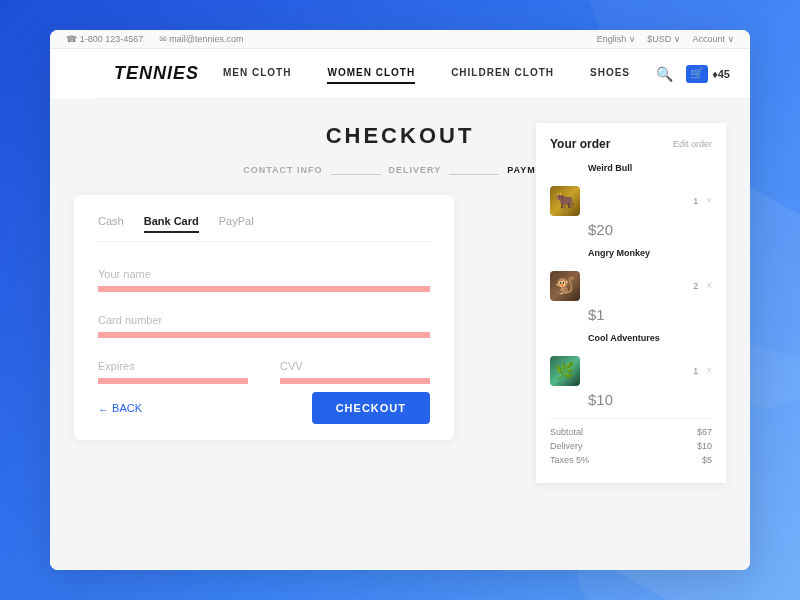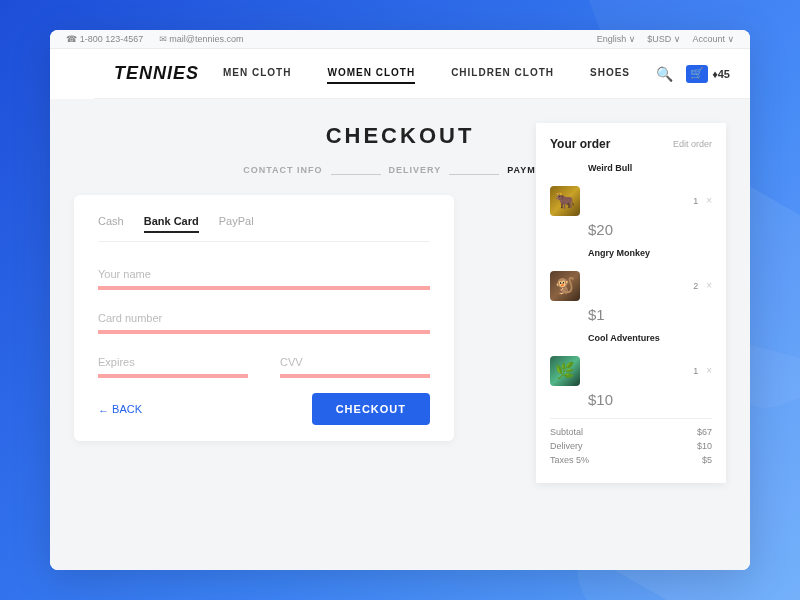--- a/index.html
+++ b/index.html
@@ -221,33 +221,33 @@
       border-bottom: 2px solid #222;
     }
 
     
     .form-field {
       margin-bottom: 16px;
     }
     .form-input {
       width: 100%;
       border: none;
-      border-bottom: 4px solid #fca5a5;
+      border-bottom: 6px solid #fca5a5;
       padding: 6px 0;
       font-size: 11px;
       color: #333;
       background: transparent;
       outline: none;
     }
     .form-input::placeholder { color: #bbb; font-size: 11px; }
 
     .form-row {
       display: flex;
       gap: 32px;
-      margin-bottom: 15px;
+      margin-bottom: 8px;
     }
     .form-row .form-field { flex: 1; margin-bottom: 0; }
 
     
     .actions {
       display: flex;
       align-items: center;
       justify-content: space-between;
       margin-top: 8px;
     }

